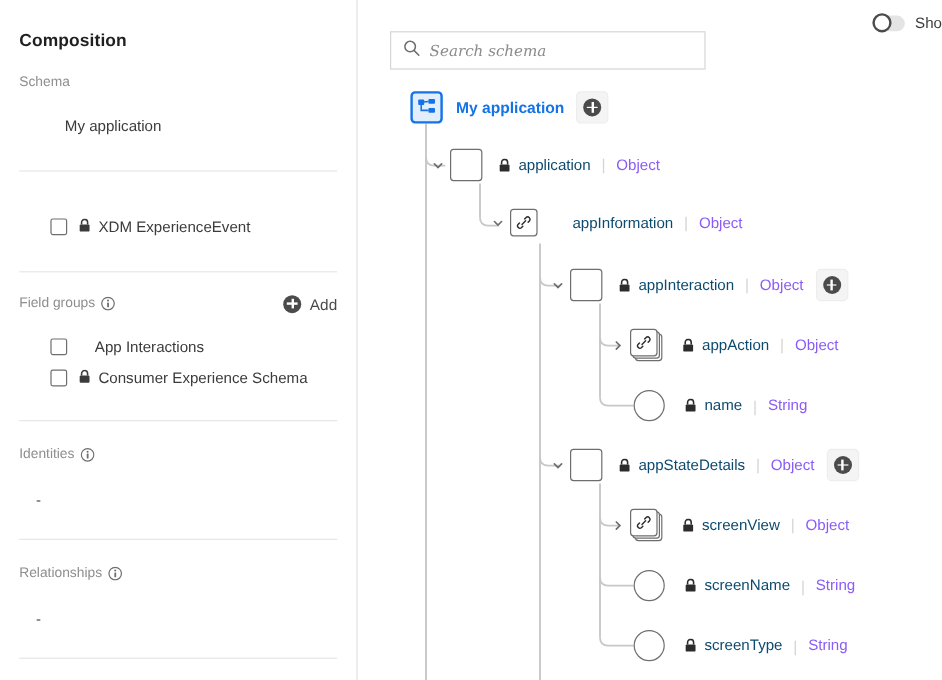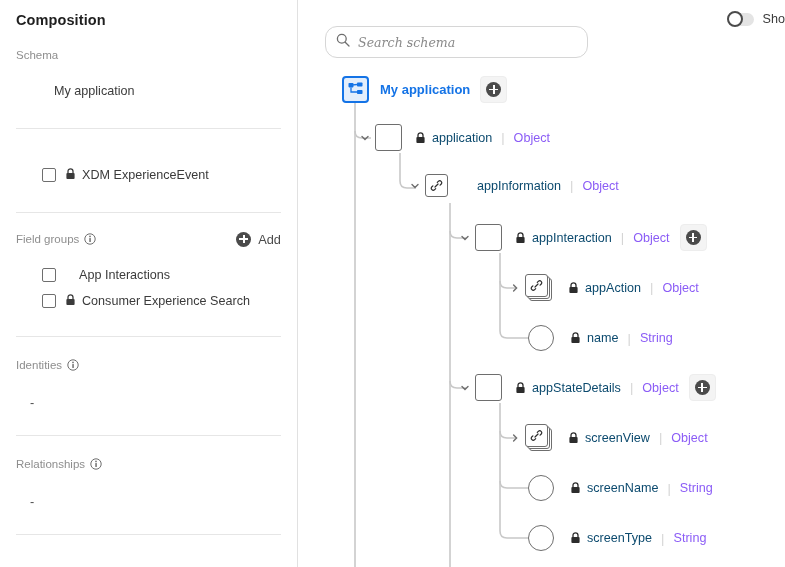--- a/index.html
+++ b/index.html
@@ -17,21 +17,21 @@
   #sidebar {
     position: absolute; left: 0; top: 0;
     width: 298px; height: 567px;
     background: #ffffff;
     border-right: 1px solid #e1e1e1;
     padding: 0 16px;
   }
   .panel-title {
     font-size: 14.5px; font-weight: bold; color: #1f1f1f;
     letter-spacing: .1px;
-    padding-top: 12px; margin: 0 0 16px 0;
+    padding-top: 26px; margin: 0 0 16px 0;
   }
   .sec-label {
     font-size: 11.5px; color: #8e8e8e; font-weight: normal;
     display: flex; align-items: center; gap: 5px;
   }
   .sec-head {
     display: flex; align-items: center; justify-content: space-between;
     height: 18px;
   }
   .info-icon { display:inline-flex; align-items:center; }
@@ -66,21 +66,21 @@
     border-radius: 2px; background: #fff; flex: none; cursor: pointer;
   }
   .item-row .lbl { display:flex; align-items:center; gap:6px;justify-content:center; }
 
   
   #main { position: absolute; left: 299px; top: 0; width: 486px; height: 539px; }
 
   #searchbox {
     position: absolute; left: 26px; top: 26px;
     width: 263px; height: 32px;
-    border: 1px solid #d6d6d6; border-radius: 12px;
+    border: 1px solid #d6d6d6; border-radius: 0;
     background: #fff; display: flex; align-items: center; gap: 8px;
     padding: 0 10px;
   }
   #searchbox .ph {
     font-size: 12.6px; color: #8a8a8a; font-style: italic;
     font-family: "DejaVu Serif", serif;
   }
 
   #toggle-wrap {
     position: absolute; right: 0px; top: 12px;
@@ -217,21 +217,21 @@
     </div>
     <div class="item-row">
       <span class="cb"></span>
       <span class="lbl">
         <span>
           <svg width="11" height="12" viewBox="0 0 11 12">
               <path d="M3 5V3.3A2.5 2.5 0 0 1 8 3.3V5" fill="none" stroke="#3b3b3b" stroke-width="1.3"></path>
               <rect x="1.4" y="5" width="8.2" height="6" rx="1" fill="#3b3b3b"></rect>
             </svg>
         </span>
-        <span>Consumer Experience Search</span>
+        <span>Consumer Experience Schema</span>
       </span>
     </div>
 
     <div style="height:22px"></div>
     <div class="divider"></div>
 
     <div style="height:19px"></div>
     <div class="sec-head">
       <span class="sec-label">
         <span>Identities</span>

